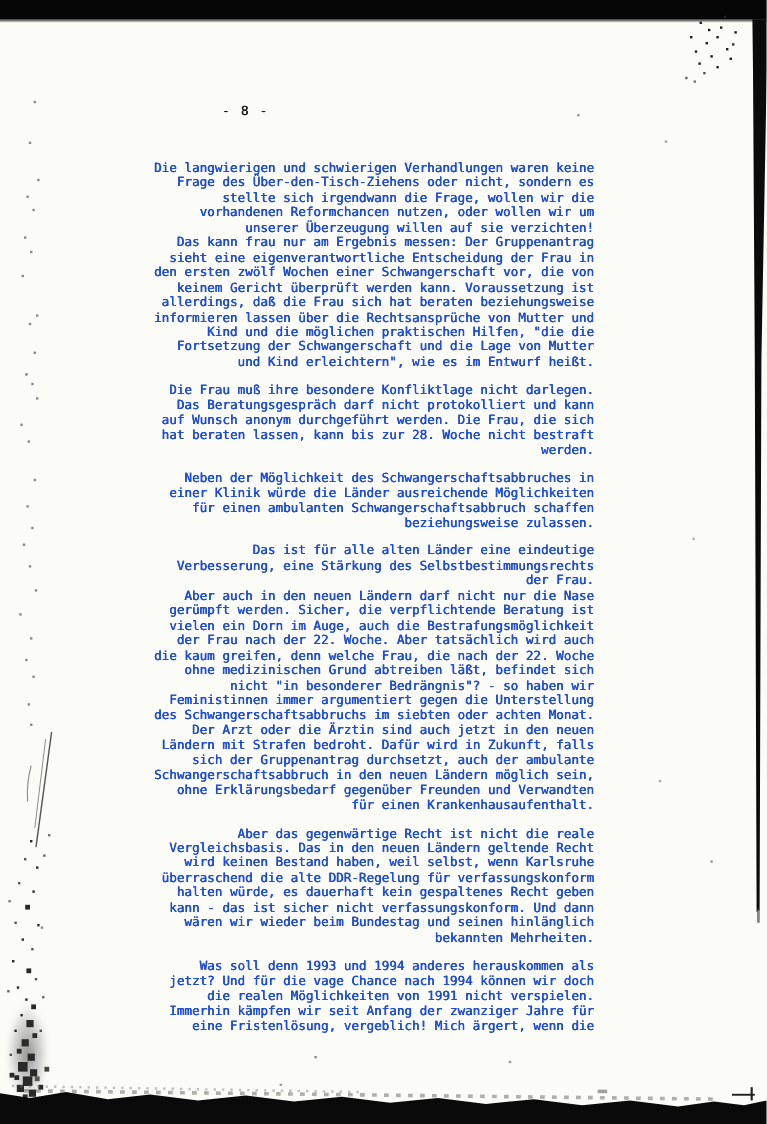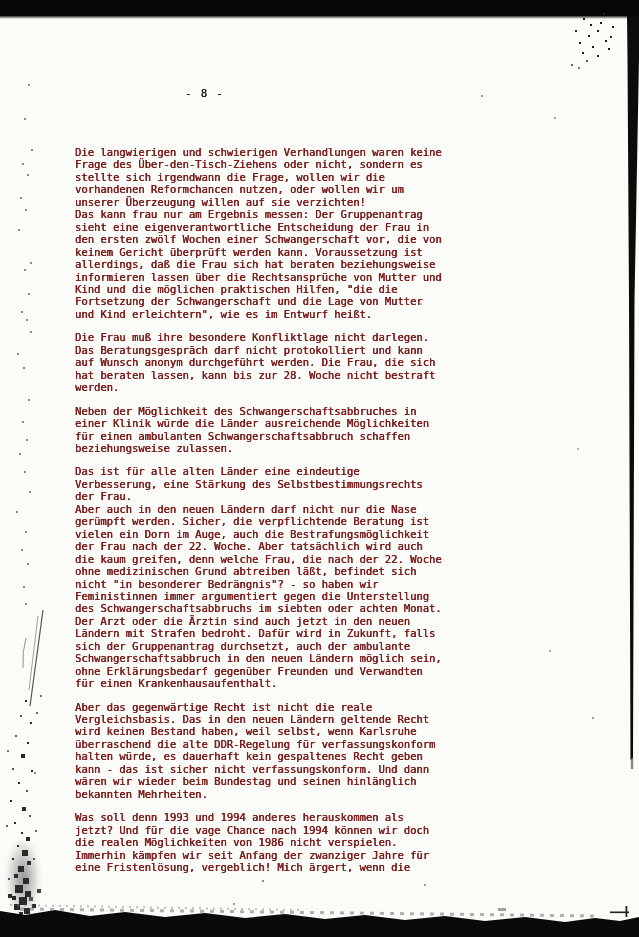--- a/index.html
+++ b/index.html
@@ -36,23 +36,24 @@
     position: absolute;
     left: 185px; top: 87px;
     font-size: 10.5px;
     letter-spacing: 1.5px;
     color: #1c1c1c;
     text-shadow: 0.3px 0 0 currentColor;
     white-space: pre;
   }
   .text {
     position: absolute;
-    left: 75px; top: 146px;
+    left: 75px; top: 134px;
     width: 420px;
-    color: #7f1d1d;
+    color: #1d4ed8;
+    text-align: right;
   }
   .text p {
     margin: 0 0 11px 0;
     font-size: 10.5px;
     line-height: 12.45px;
     white-space: pre-line;
     text-shadow: 0.35px 0 0 currentColor, 0 0 0.5px rgba(20,20,20,0.45);
   }
   
   .specks {
@@ -168,21 +169,21 @@
     <p>Aber das gegenwärtige Recht ist nicht die reale
 Vergleichsbasis. Das in den neuen Ländern geltende Recht
 wird keinen Bestand haben, weil selbst, wenn Karlsruhe
 überraschend die alte DDR-Regelung für verfassungskonform
 halten würde, es dauerhaft kein gespaltenes Recht geben
 kann - das ist sicher nicht verfassungskonform. Und dann
 wären wir wieder beim Bundestag und seinen hinlänglich
 bekannten Mehrheiten.</p>
     <p>Was soll denn 1993 und 1994 anderes herauskommen als
 jetzt? Und für die vage Chance nach 1994 können wir doch
-die realen Möglichkeiten von 1986 nicht verspielen.
+die realen Möglichkeiten von 1991 nicht verspielen.
 Immerhin kämpfen wir seit Anfang der zwanziger Jahre für
 eine Fristenlösung, vergeblich! Mich ärgert, wenn die</p>
   </div>
 
   <div class="specks specks-margin"></div>
   <div class="specks specks-cluster-tr"></div>
   <div class="smudge-blur"></div>
   <div class="specks specks-smudge"></div>
 
   <svg class="artifacts" width="639" height="937" viewBox="0 0 639 937">

